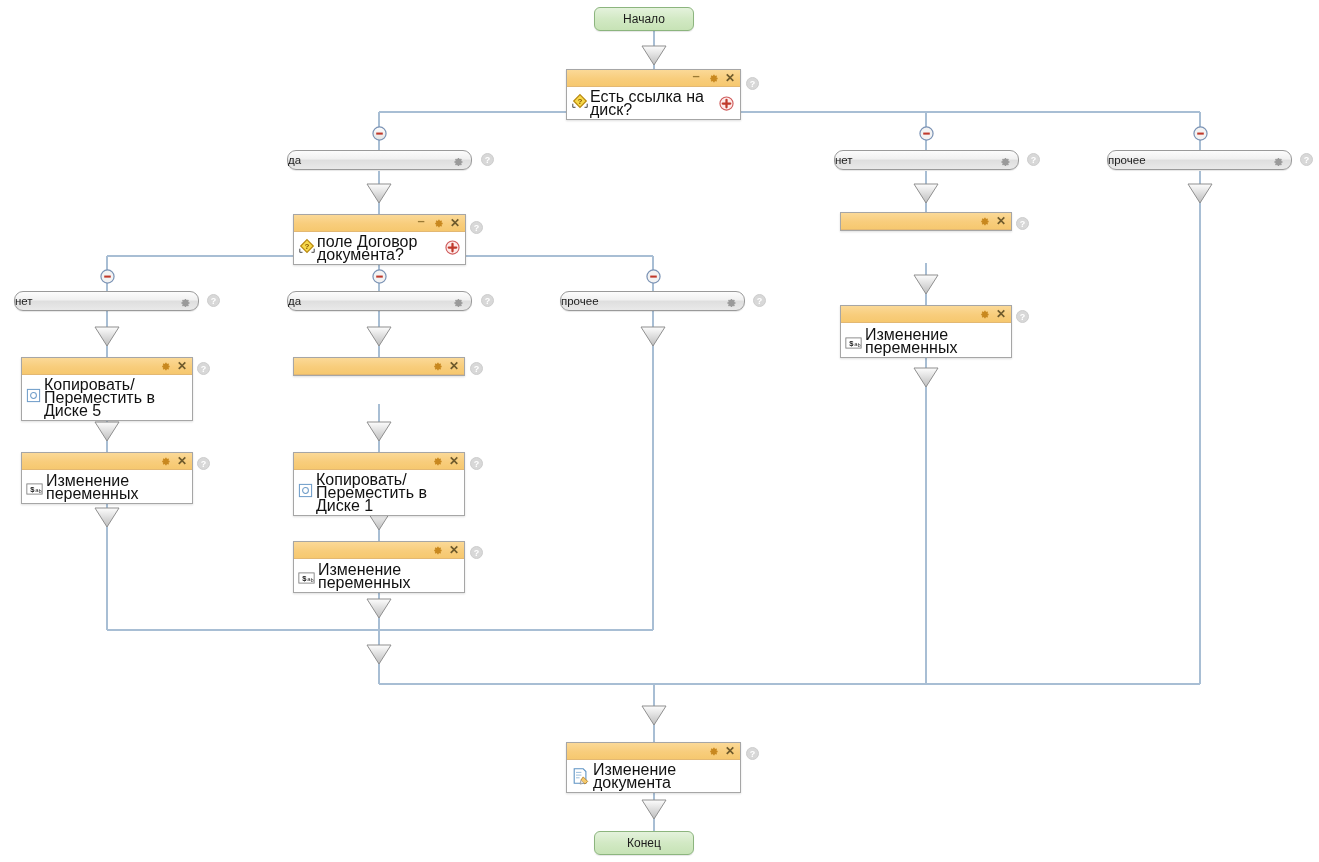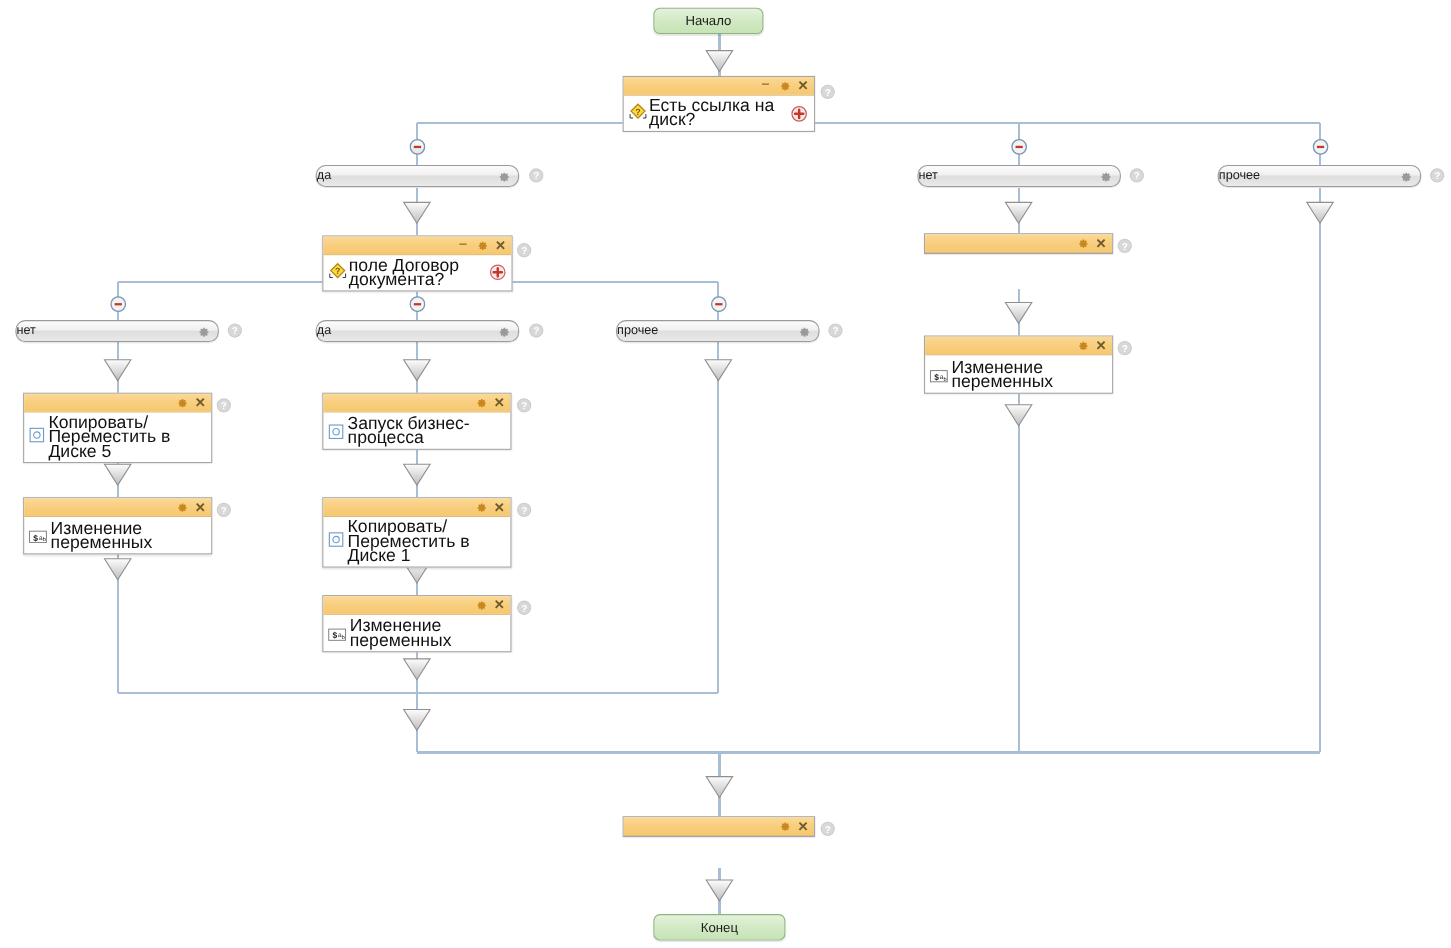--- a/index.html
+++ b/index.html
@@ -428,29 +428,20 @@
   <div class="box" style="left:293px; top:357px; width:172px;">
     <div class="box-hdr">
       <span class="hdr-btn">
         <svg width="11" height="11" viewBox="0 0 16 16">
             <path fill="#c8881f" d="M8 5.2a2.8 2.8 0 100 5.6 2.8 2.8 0 000-5.6zm0 4.1a1.3 1.3 0 110-2.6 1.3 1.3 0 010 2.6z"></path>
             <path fill="#c8881f" d="M14 7h-1.2a4.9 4.9 0 00-.5-1.3l.9-.9-1.4-1.4-.9.9A4.9 4.9 0 009.6 3.8V2.6H7.6v1.2a4.9 4.9 0 00-1.3.5l-.9-.9L4 4.8l.9.9A4.9 4.9 0 004.4 7H3.2v2h1.2a4.9 4.9 0 00.5 1.3l-.9.9 1.4 1.4.9-.9a4.9 4.9 0 001.3.5v1.2h2v-1.2a4.9 4.9 0 001.3-.5l.9.9 1.4-1.4-.9-.9a4.9 4.9 0 00.5-1.3H14V7z"></path>
           </svg>
       </span>
       <span class="hdr-btn hdr-x">✕</span>
     </div>
-    <div class="box-body" style="min-height:29px; align-items:flex-end;">
-      <span class="icn">
-        <svg width="15" height="15" viewBox="0 0 16 16">
-            <rect x="1.5" y="1.5" width="13" height="13" fill="#ffffff" stroke="#6f9dc9" stroke-width="1.1"></rect>
-            <circle cx="8" cy="8" r="3.1" fill="none" stroke="#6f9dc9" stroke-width="1.1"></circle>
-          </svg>
-      </span>
-      <span class="box-label" style="align-self:flex-start; padding-top:1px;">Запуск бизнес-процесса</span>
-    </div>
   </div>
   <span class="help" style="left:470px; top:362px;">?</span>
 
   <div class="box" style="left:293px; top:452px; width:172px;">
     <div class="box-hdr">
       <span class="hdr-btn">
         <svg width="11" height="11" viewBox="0 0 16 16">
             <path fill="#c8881f" d="M8 5.2a2.8 2.8 0 100 5.6 2.8 2.8 0 000-5.6zm0 4.1a1.3 1.3 0 110-2.6 1.3 1.3 0 010 2.6z"></path>
             <path fill="#c8881f" d="M14 7h-1.2a4.9 4.9 0 00-.5-1.3l.9-.9-1.4-1.4-.9.9A4.9 4.9 0 009.6 3.8V2.6H7.6v1.2a4.9 4.9 0 00-1.3.5l-.9-.9L4 4.8l.9.9A4.9 4.9 0 004.4 7H3.2v2h1.2a4.9 4.9 0 00.5 1.3l-.9.9 1.4 1.4.9-.9a4.9 4.9 0 001.3.5v1.2h2v-1.2a4.9 4.9 0 001.3-.5l.9.9 1.4-1.4-.9-.9a4.9 4.9 0 00.5-1.3H14V7z"></path>
           </svg>
@@ -533,20 +524,31 @@
   <div class="box" style="left:566px; top:742px; width:175px;">
     <div class="box-hdr">
       <span class="hdr-btn">
         <svg width="11" height="11" viewBox="0 0 16 16">
             <path fill="#c8881f" d="M8 5.2a2.8 2.8 0 100 5.6 2.8 2.8 0 000-5.6zm0 4.1a1.3 1.3 0 110-2.6 1.3 1.3 0 010 2.6z"></path>
             <path fill="#c8881f" d="M14 7h-1.2a4.9 4.9 0 00-.5-1.3l.9-.9-1.4-1.4-.9.9A4.9 4.9 0 009.6 3.8V2.6H7.6v1.2a4.9 4.9 0 00-1.3.5l-.9-.9L4 4.8l.9.9A4.9 4.9 0 004.4 7H3.2v2h1.2a4.9 4.9 0 00.5 1.3l-.9.9 1.4 1.4.9-.9a4.9 4.9 0 001.3.5v1.2h2v-1.2a4.9 4.9 0 001.3-.5l.9.9 1.4-1.4-.9-.9a4.9 4.9 0 00.5-1.3H14V7z"></path>
           </svg>
       </span>
       <span class="hdr-btn hdr-x">✕</span>
     </div>
+    <div class="box-body" style="min-height:29px; align-items:flex-end;">
+      <span class="icn">
+        <svg width="19" height="18" viewBox="0 0 20 20">
+          <path d="M3 2 H13 L16 5 V18 H3 Z" fill="#ffffff" stroke="#5d93c4" stroke-width="1.2"></path>
+          <path d="M5 6 H11 M5 9 H11 M5 12 H9" stroke="#8fb7d8" stroke-width="1"></path>
+          <path d="M13 11 L18 16 L15 19 L10.5 14.5 Z" fill="#f5c96a" stroke="#b6822a" stroke-width="1"></path>
+          <path d="M10.5 14.5 L9.5 19 L14 18" fill="#e0e0e0" stroke="#8a8a8a" stroke-width="0.8"></path>
+        </svg>
+      </span>
+      <span class="box-label" style="align-self:flex-start; padding-top:0px;">Изменение документа</span>
+    </div>
   </div>
   <span class="help" style="left:746px; top:747px;">?</span>
 
-  <div class="terminal" style="left:594px; top:831px; width:120px;">
+  <div class="terminal" style="left:594px; top:831px; width:100px;">
     <span>Конец</span>
   </div>
 
 </div>
 
 </body></html>

